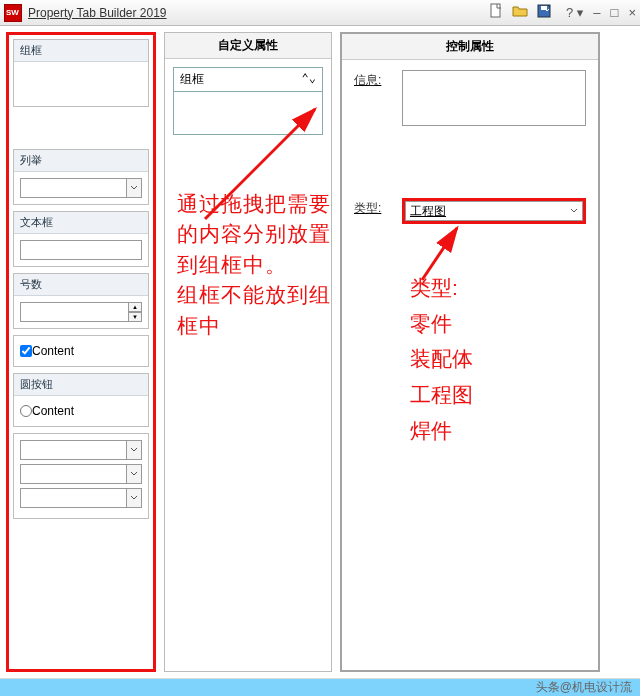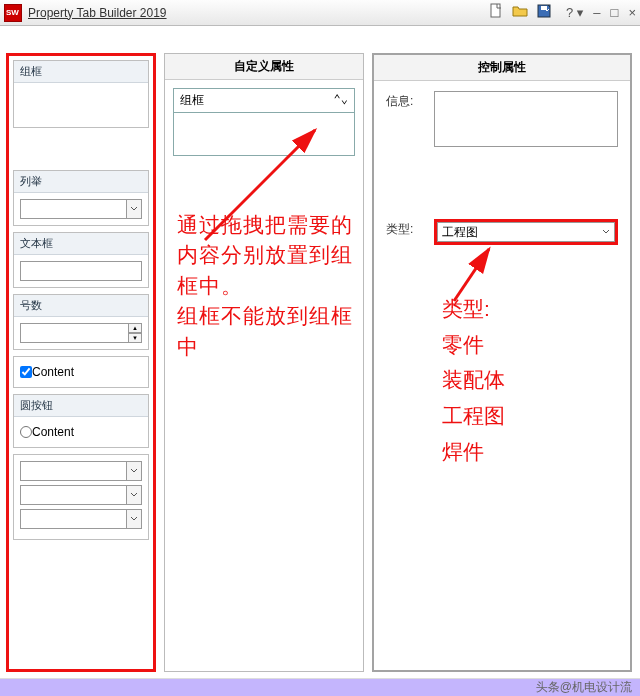--- a/index.html
+++ b/index.html
@@ -9,23 +9,23 @@
   .app-logo { width:18px; height:18px; background:#c00; position:relative; margin-right:6px; border:1px solid #900;}
   .app-logo::after{content:"SW"; color:#fff; font-size:8px; font-weight:bold; position:absolute; left:1px; top:3px;}
   .title-text { flex:0 0 auto; color:#333;text-decoration:underline; }
   .title-gap { flex:1; }
   .tb-icons { display:flex; gap:8px; align-items:center; }
   .tb-icons svg { width:16px; height:16px; }
   .win-ctrl { display:flex; gap:10px; margin-left:14px; align-items:center;}
   .win-ctrl span { color:#555; font-size:13px; }
 
   .workspace { display:flex; gap:8px; padding:6px; height: calc(100% - 26px - 18px); }
-  .col { background:#fff;margin-top:21px; }
+  .col { background:#fff; }
   .col-left { width:150px; border:3px solid #e11; padding:4px; display:flex; flex-direction:column; gap:6px; overflow:hidden;}
-  .col-mid  { width:200px; border:1px solid #bbb; display:flex; flex-direction:column; }
+  .col-mid  { width:168px; border:1px solid #bbb; display:flex; flex-direction:column; }
   .col-right{ width:260px; border:2px solid #a3a3a3; display:flex; flex-direction:column; }
 
   .col-header { text-align:center; font-weight:bold; padding:4px 0; background:#f3f3f3; border-bottom:1px solid #ccc;}
   
   .palette-item { border:1px solid #bfbfbf; background:#fff; }
   .palette-head { background:#eef2f6; border-bottom:1px solid #cfd6dd; padding:3px 6px; color:#234; font-size:11px;}
   .palette-body { padding:6px; }
   .gap-big { height:30px; }
   
   .tbox { width:100%; height:20px; border:1px solid #999; background:#fff; padding:1px 3px;}
@@ -42,31 +42,31 @@
   .listgrp .combo { margin-bottom:4px;}
 
   .mid-body { padding:8px; position:relative; flex:1;}
   .group-box { border:1px solid #8aa; background:#fff; }
   .group-box-head { display:flex; justify-content:space-between; padding:3px 6px; border-bottom:1px solid #8aa; font-size:11px;}
   .group-box-head .chev { font-family:monospace;}
   .group-box-body { height:42px;}
 
   .annot-red { color:#e11; font-size:21px; line-height:1.45; position:absolute; left:12px; top:130px; letter-spacing:1px;}
   
-  .right-body { padding:10px 12px; position:relative; flex:1;}
+  .right-body { padding:10px 12px; position:relative; flex:1;text-decoration:underline;}
   .field-row { display:flex; align-items:flex-start; gap:8px; margin-bottom:12px;}
   .field-lbl { width:40px; color:#333; padding-top:2px;}
   .info-box { flex:1; height:56px; border:1px solid #999; background:#fff;}
   .type-sel { flex:1; display:flex; border:1px solid #999; height:20px; align-items:center; padding:0 4px; justify-content:space-between; background:#fff;}
   .type-sel svg{width:8px;height:8px;}
   .type-outline { border:3px solid #e11; padding:0; }
   .annot-red2 { color:#e11; font-size:21px; line-height:1.7; position:absolute; left:68px; top:210px;}
 
   .arrow { position:absolute; pointer-events:none; }
-  .footer { position:absolute; bottom:0; left:0; right:0; height:18px; background:#c4b5fd; display:flex; justify-content:flex-end; align-items:center; padding-right:8px; color:#666; font-size:11px; border-top:1px solid #ddd;}
+  .footer { position:absolute; bottom:0; left:0; right:0; height:18px; background:#7dd3fc; display:flex; justify-content:flex-end; align-items:center; padding-right:8px; color:#666; font-size:11px; border-top:1px solid #ddd;}
 </style>
 </head>
 <body>
 
 <div class="titlebar">
   <div class="app-logo"></div>
   <div class="title-text">Property Tab Builder 2019</div>
   <div class="title-gap"></div>
   <div class="tb-icons">
     <span><svg viewBox="0 0 16 16">

